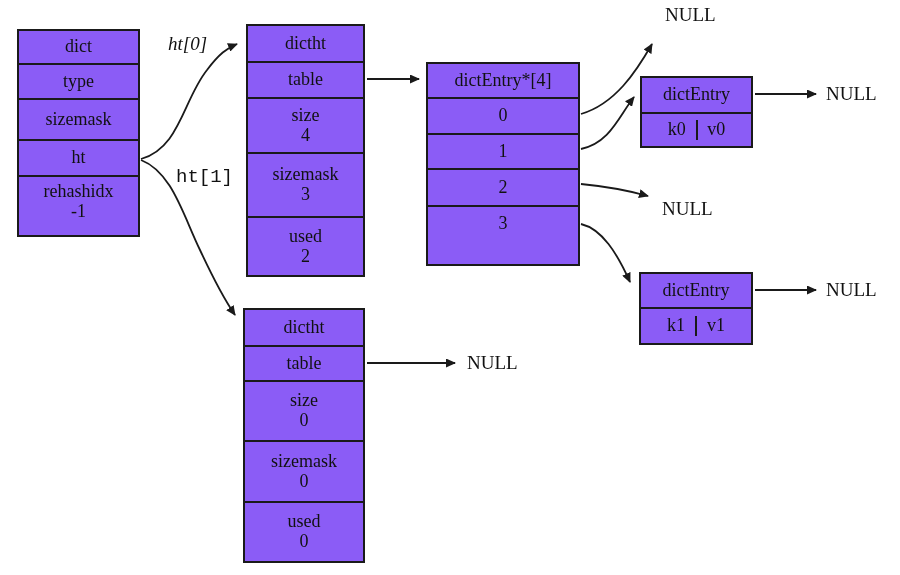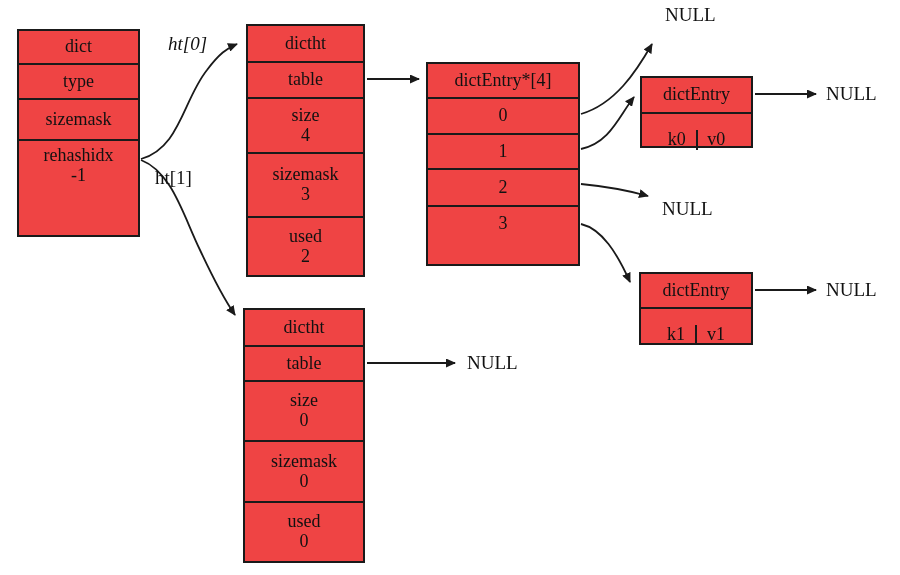--- a/index.html
+++ b/index.html
@@ -3,30 +3,30 @@
 <meta charset="utf-8">
 <style>
   html,body{margin:0;padding:0;background:#ffffff;}
   #canvas{
     position:relative;width:900px;height:575px;background:#ffffff;
     font-family:"Liberation Serif","DejaVu Serif",serif;color:#111111;
     overflow:hidden;
   }
   .box{
     position:absolute;box-sizing:border-box;border:2px solid #1a1a1a;
-    background:#ef4444;display:flex;flex-direction:column;
+    background:#8b5cf6;display:flex;flex-direction:column;
   }
   .row{
     box-sizing:border-box;display:flex;flex-direction:column;
     align-items:center;justify-content:center;
     border-top:2px solid #1a1a1a;line-height:1.1;
     font-size:18px;
   }
   .box > .row:first-child{border-top:none;}
-  .row.kv{flex-direction:row;align-items:flex-start;padding:16px;}
+  .row.kv{flex-direction:row;align-items:center;padding:16px;}
   .kv .cell{flex:1;display:flex;align-items:center;justify-content:center;box-sizing:border-box;}
   .kv .cell + .cell{border-left:2px solid #1a1a1a;}
   .float-label{
     position:absolute;font-size:19px;white-space:nowrap;line-height:1;
   }
   .arrows{position:absolute;left:0;top:0;pointer-events:none;}
 </style>
 </head>
 <body>
 
@@ -54,20 +54,23 @@
 
   <div class="box" style="left:17px;top:29px;width:123px;height:208px;">
     <div class="row" style="height:32px">
       <span>dict</span>
     </div>
     <div class="row" style="height:35px">
       <span>type</span>
     </div>
     <div class="row" style="height:41px">
       <span>sizemask</span>
+    </div>
+    <div class="row" style="height:36px">
+      <span>ht</span>
     </div>
     <div class="row" style="height:52px">
       <span>rehashidx</span>
       <span>-1</span>
     </div>
   </div>
 
   <div class="box" style="left:246px;top:24px;width:119px;height:253px;">
     <div class="row" style="height:35px">
       <span>dictht</span>
@@ -142,21 +145,21 @@
     <div class="row" style="height:33px">
       <span>dictEntry</span>
     </div>
     <div class="row kv" style="height:36px">
       <div class="cell">k1</div>
       <div class="cell">v1</div>
     </div>
   </div>
 
   <span class="float-label" style="left:168px;top:34px;font-style:italic;">ht[0]</span>
-  <span class="float-label" style="left:155px;top:168px;">ht[1]</span>
+  <span class="float-label" style="left:176px;top:168px;font-family:Liberation Mono, monospace;">ht[1]</span>
 
   <span class="float-label" style="left:665px;top:5px;">NULL</span>
   <span class="float-label" style="left:826px;top:84px;">NULL</span>
   <span class="float-label" style="left:662px;top:199px;">NULL</span>
   <span class="float-label" style="left:826px;top:280px;">NULL</span>
   <span class="float-label" style="left:467px;top:353px;">NULL</span>
 
 </div>
 
 </body></html>

